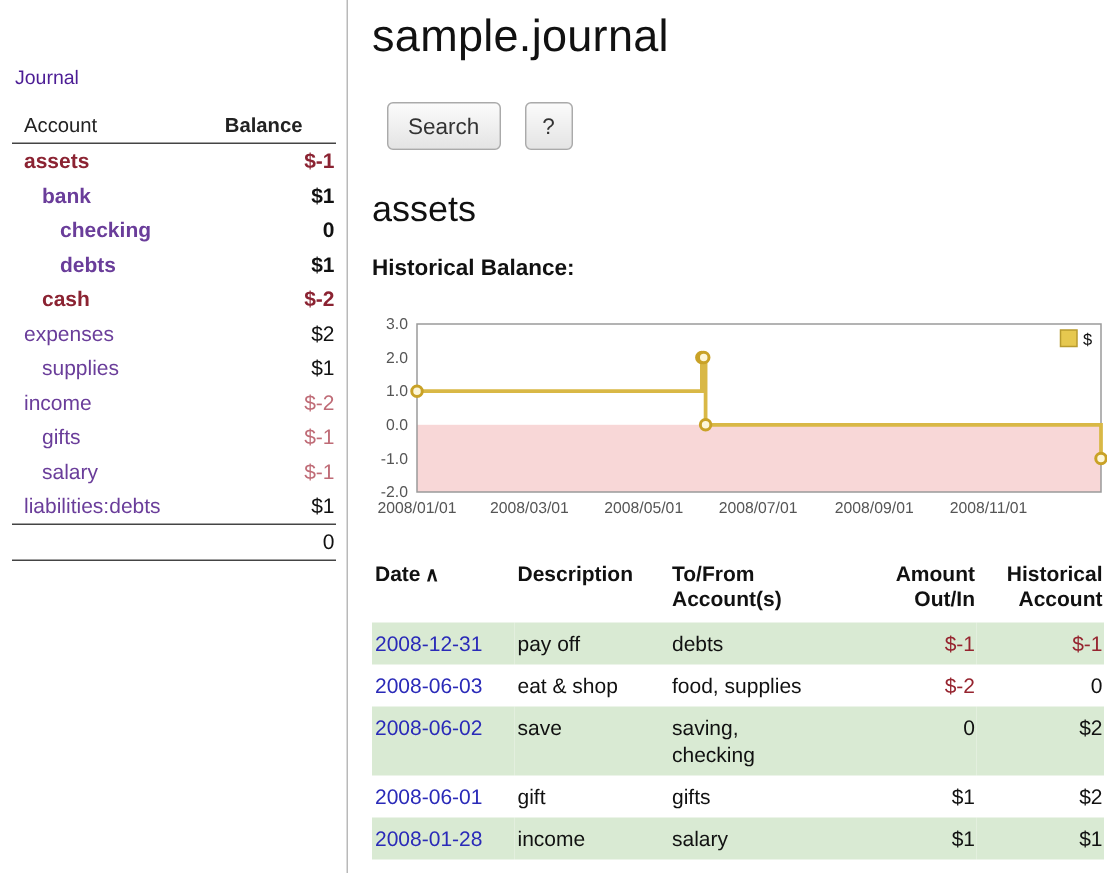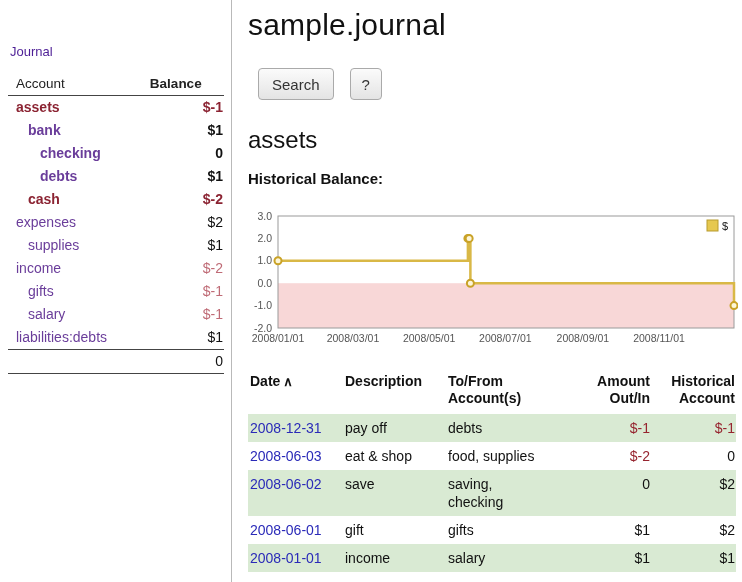--- a/index.html
+++ b/index.html
@@ -207,21 +207,21 @@
         <td class="num">$2</td>
       </tr>
       <tr>
         <td><a class="date-link">2008-06-01</a></td>
         <td>gift</td>
         <td class="accts">gifts</td>
         <td class="num">$1</td>
         <td class="num">$2</td>
       </tr>
       <tr>
-        <td><a class="date-link">2008-01-01</a></td>
+        <td><a class="date-link">2008-01-28</a></td>
         <td>income</td>
         <td class="accts">salary</td>
         <td class="num">$1</td>
         <td class="num">$1</td>
       </tr>
     </tbody>
   </table>
 </main>
 
 </body></html>

